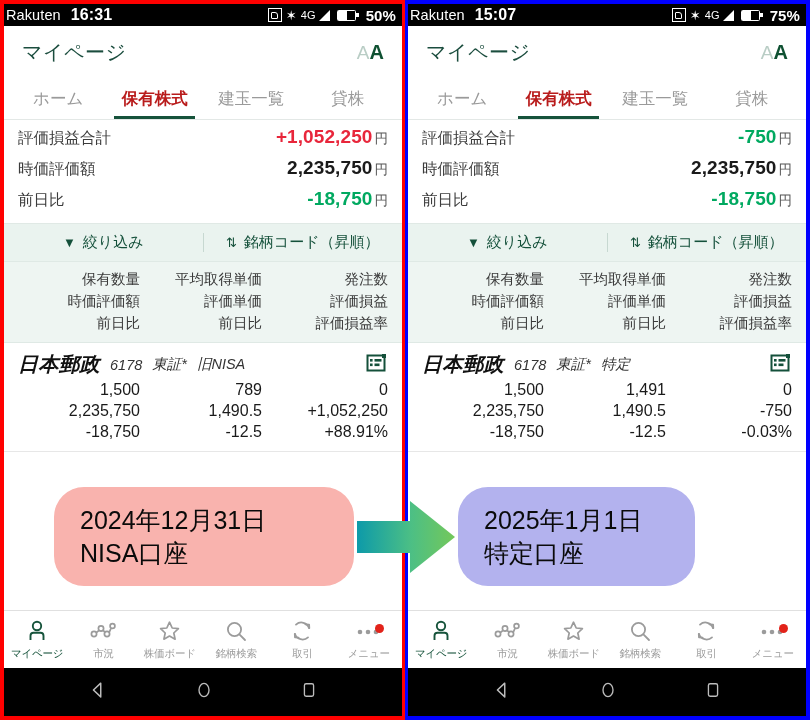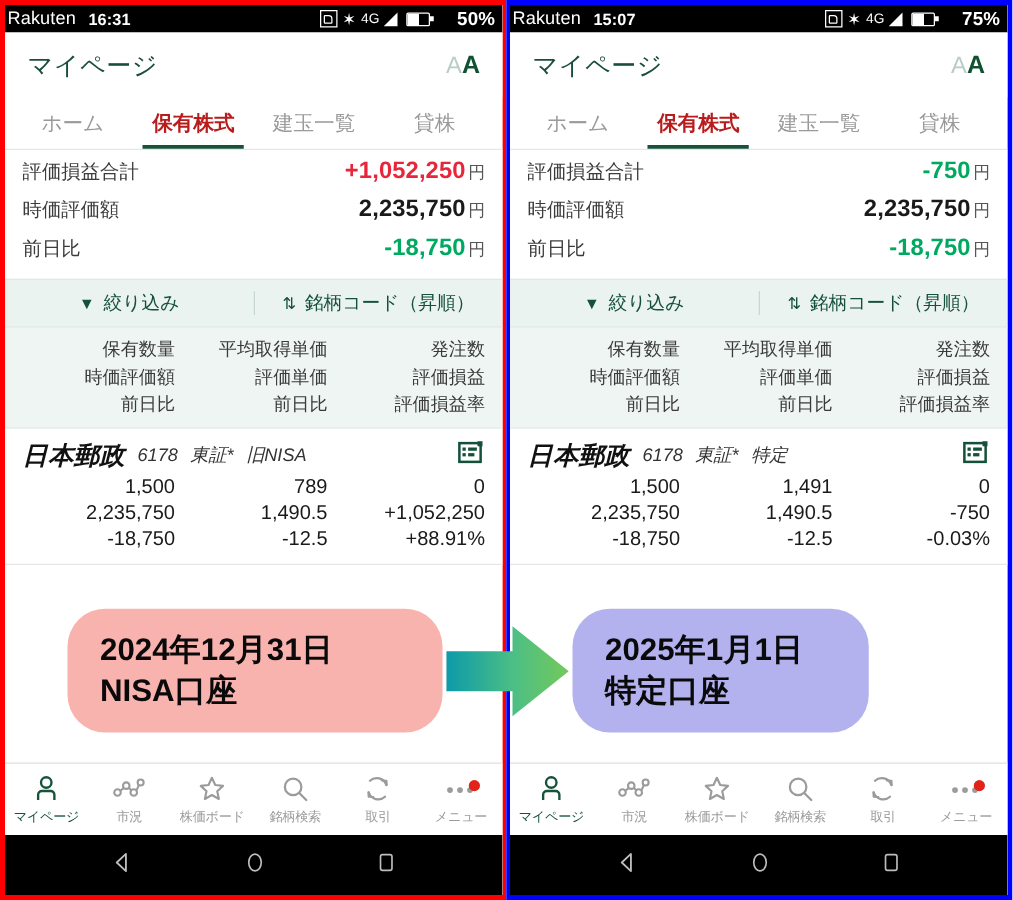--- a/index.html
+++ b/index.html
@@ -36,21 +36,21 @@
   .statusbar {
     height: 22px; flex: none;
     background: #000000;
     color: #ffffff;
     display: flex; align-items: center;
     padding: 0 6px 0 2px;
     font-size: 14px; font-weight: bold;
     letter-spacing: .1px;
   }
   .sb-carrier { font-size: 14.5px; font-weight: normal; }
-  .sb-time { margin-left: 10px; font-size: 13px; font-weight: bold; }
+  .sb-time { margin-left: 10px; font-size: 16px; font-weight: bold; }
   .sb-right { margin-left: auto; display: flex; align-items: center; gap: 4px; }
   .sb-ic-box {
     width: 14px; height: 14px;
     border: 1.6px solid #fff;
     display: flex; align-items: center; justify-content: center;
     font-size: 9px; line-height: 1;
   }
   .sb-ic-box span { display:block; width: 7px; height: 7px; border: 1.4px solid #fff; border-radius: 1px 3px 1px 1px; }
   .sb-bt { font-size: 13px; line-height: 1; }
   .sb-4g { font-size: 11px; font-weight: normal; }
@@ -63,21 +63,21 @@
   .sb-batt {
     width: 19px; height: 11px;
     border: 1.6px solid #fff; border-radius: 1.5px;
     position: relative; margin-left: 3px;
     background: linear-gradient(to right, #fff 0 52%, #000 52% 100%);
   }
   .sb-batt::after {
     content: ""; position: absolute; right: -4px; top: 2.5px;
     width: 2.5px; height: 4px; background: #fff;
   }
-  .sb-pct { font-size: 15px; font-weight: bold; margin-left: 18px; }
+  .sb-pct { font-size: 15px; font-weight: bold; margin-left: 6px; }
 
   
   .apphead {
     flex: none; height: 52px;
     display: flex; align-items: center;
     padding: 0 18px;
     background: #ffffff;
   }
   .apptitle { font-size: 20px; color: #1b4d3e; letter-spacing: .5px; }
   .fontsize-icon {
@@ -194,21 +194,21 @@
     display: flex; align-items: center; justify-content: space-around;
     padding: 0 40px;
   }
 
   
   .bubble {
     position: absolute;
     border-radius: 30px;
     display: flex; flex-direction: column; justify-content: center;
     padding: 10px 26px;
-    font-size: 25px; font-weight: bold; color: #0a0a0a;
+    font-size: 25px; font-weight: normal; color: #0a0a0a;
     line-height: 1.32;
     z-index: 6;
   }
   .bubble.pink   { left: 54px;  top: 487px; width: 300px; height: 99px; background: #f9b3ae; }
   .bubble.purple { left: 458px; top: 487px; width: 237px; height: 99px; background: #b3b2ee; }
 
   
   .arrow-wrap {
     position: absolute;
     left: 357px; top: 498px;

